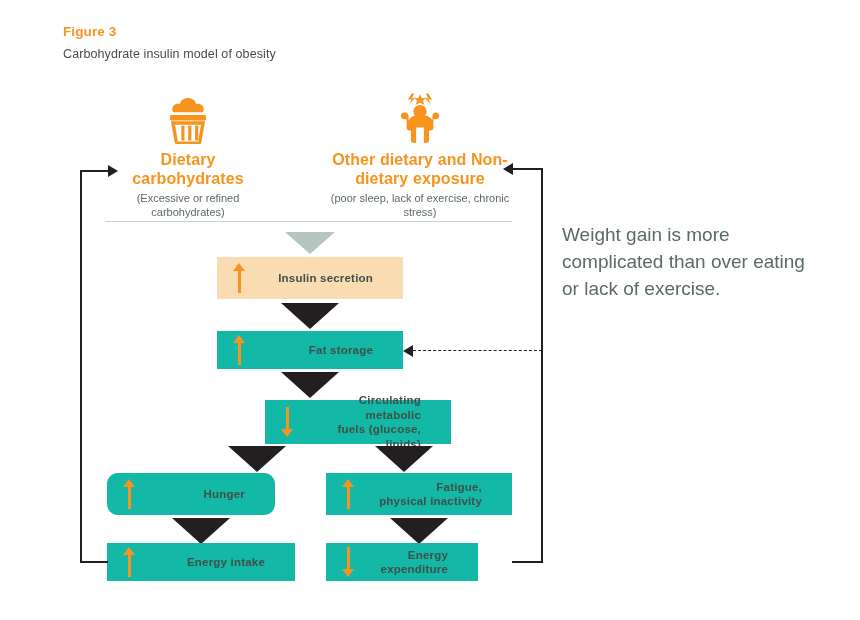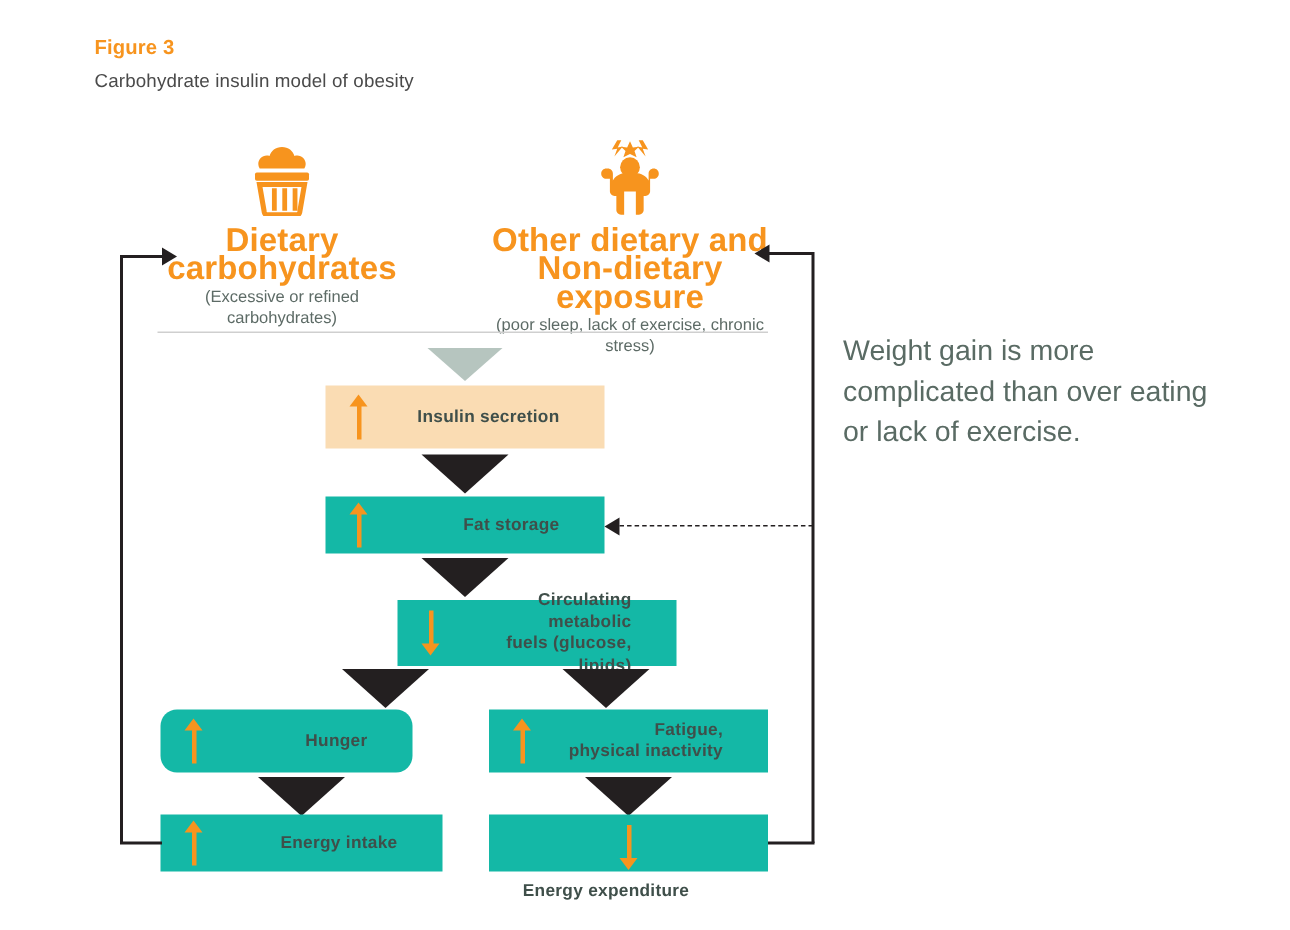--- a/index.html
+++ b/index.html
@@ -45,21 +45,21 @@
   .src {
     position: absolute;
     text-align: center;
   }
   .src-icon {
     display: block;
     margin: 0 auto 6px auto;
     line-height: 0;
   }
   .src-title {
-    font-size: 22px;
+    font-size: 16px;
     font-weight: bold;
     color: #f7941e;
     line-height: 19px;
     letter-spacing: 0.1px;
   }
   .src-sub {
     margin-top: 3px;
     font-size: 11px;
     font-weight: normal;
     color: #5d6b66;
@@ -304,21 +304,21 @@
   <div class="box" style="left:107px; top:543px; width:188px; height:38px;">
     <span class="arrow-col">
       <span class="ud up">
           <span class="head"></span>
           <span class="shaft"></span>
         </span>
     </span>
     <span class="box-label">Energy intake</span>
   </div>
 
-  <div class="box" style="left:326px; top:543px; width:186px; height:38px;flex-direction:column;">
+  <div class="box" style="left:326px; top:543px; width:152px; height:38px;">
     <span class="arrow-col">
       <span class="ud down">
           <span class="shaft"></span>
           <span class="head"></span>
         </span>
     </span>
     <span class="box-label">Energy expenditure</span>
   </div>
 
   <div class="ln h" style="left:80px; top:561px; width:28px;"></div>

